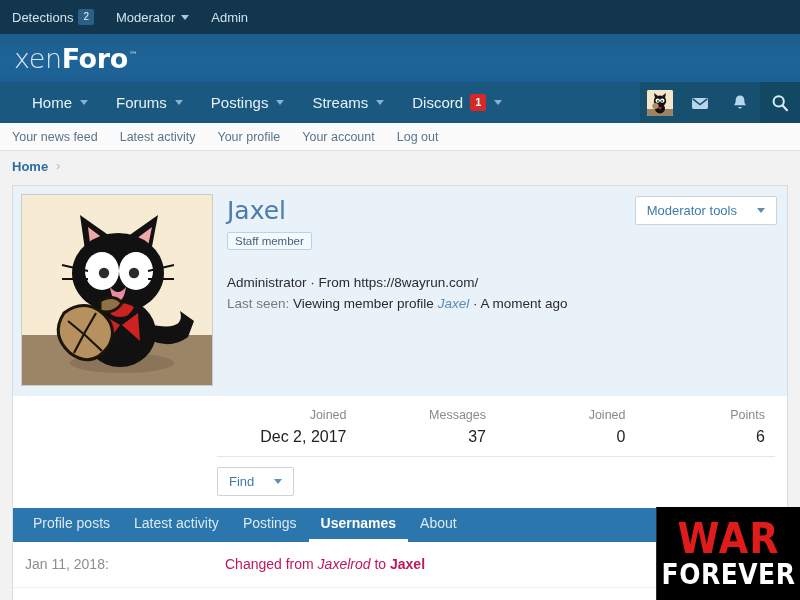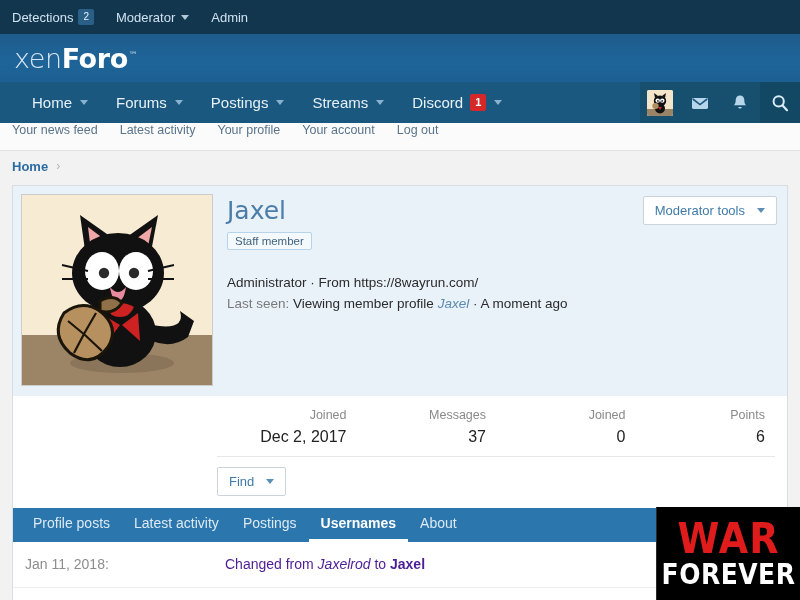--- a/index.html
+++ b/index.html
@@ -83,21 +83,21 @@
   }
   .nav-icon.sep { background: #124863; }
   .avatar-mini {
     width: 26px; height: 26px; border-radius: 2px;
     background: #efe2c8; overflow: hidden; position: relative;
   }
 
   
   .subnav {
     background: #fbfbfb; height: 28px;
-    display: flex; align-items: flex-start;
+    display: flex; align-items: center;
     padding-left: 12px; border-bottom: 1px solid #e2e2e2;
   }
   .subnav a {
     color: #5a748a; font-size: 12.5px; text-decoration: none;
     margin-right: 22px; white-space: nowrap;
   }
 
   
   .breadcrumb {
     height: 30px; display: flex; align-items: center;
@@ -132,21 +132,21 @@
   .staff-badge {
     display: inline-block; border: 1px solid #b5d3ea;
     background: #f4f9fd; color: #3f627e;
     font-size: 11.5px; padding: 2px 7px; border-radius: 2px;
     margin-bottom: 23px;
   }
   .info-line { font-size: 13.5px; color: #2b2b2b; line-height: 1.5; }
   .info-line .muted { color: #7a7a7a; }
   .info-line .lnk { color: #5c8bb0; font-style: italic; }
   .btn {
-    display: inline-flex; align-items: center; gap: 11px;
+    display: inline-flex; align-items: center; gap: 19px;
     background: #fff; border: 1px solid #ccd4db;
     color: #3f7ba8; font-size: 13px;
     padding: 6px 11px; border-radius: 2px;
     cursor: pointer; white-space: nowrap;
   }
   .btn .caret { border-top-color: #3f7ba8; }
   .mod-tools { position: absolute; right: 10px; top: 10px; }
 
   
   .stats-wrap { background: #fff; padding: 0 12px; }
@@ -176,21 +176,21 @@
   }
 
   
   .rows { background: #fff; border: 1px solid #d8dde2; border-top: none; }
   .row {
     display: flex; align-items: center;
     height: 46px; border-bottom: 1px solid #eceef0;
     font-size: 14px; padding: 0 12px;
   }
   .row-date { width: 200px; color: #8d8d8d; flex: 0 0 200px; }
-  .row-text { color: #4c1d95; }
+  .row-text { color: #be185d; }
   .row-text .old { font-style: italic; }
   .row-text .new { font-weight: bold; }
 
   
   .ad {
     position: absolute; right: 0; bottom: 0;
     width: 144px; height: 93px; background: #000;
     overflow: hidden; display: flex; flex-direction: column;
     align-items: center; justify-content: center;
     border-left: 1px solid #2a2a2a;

